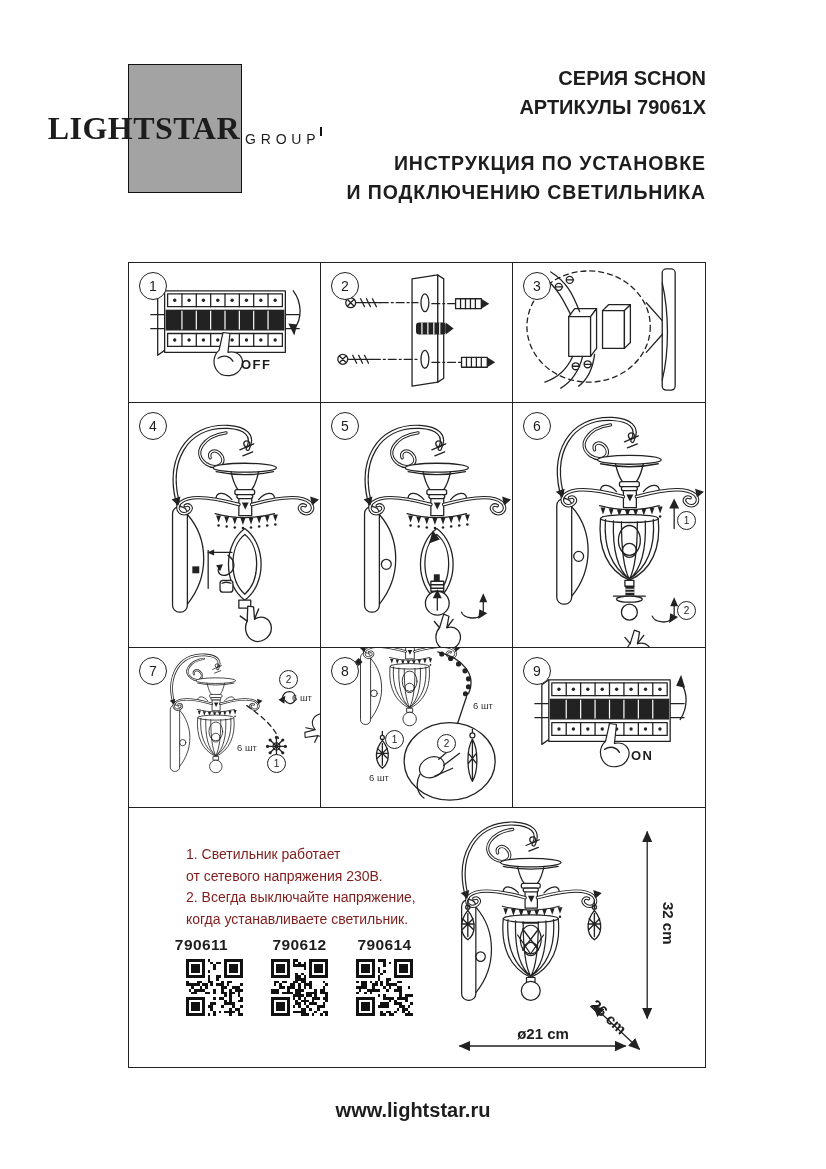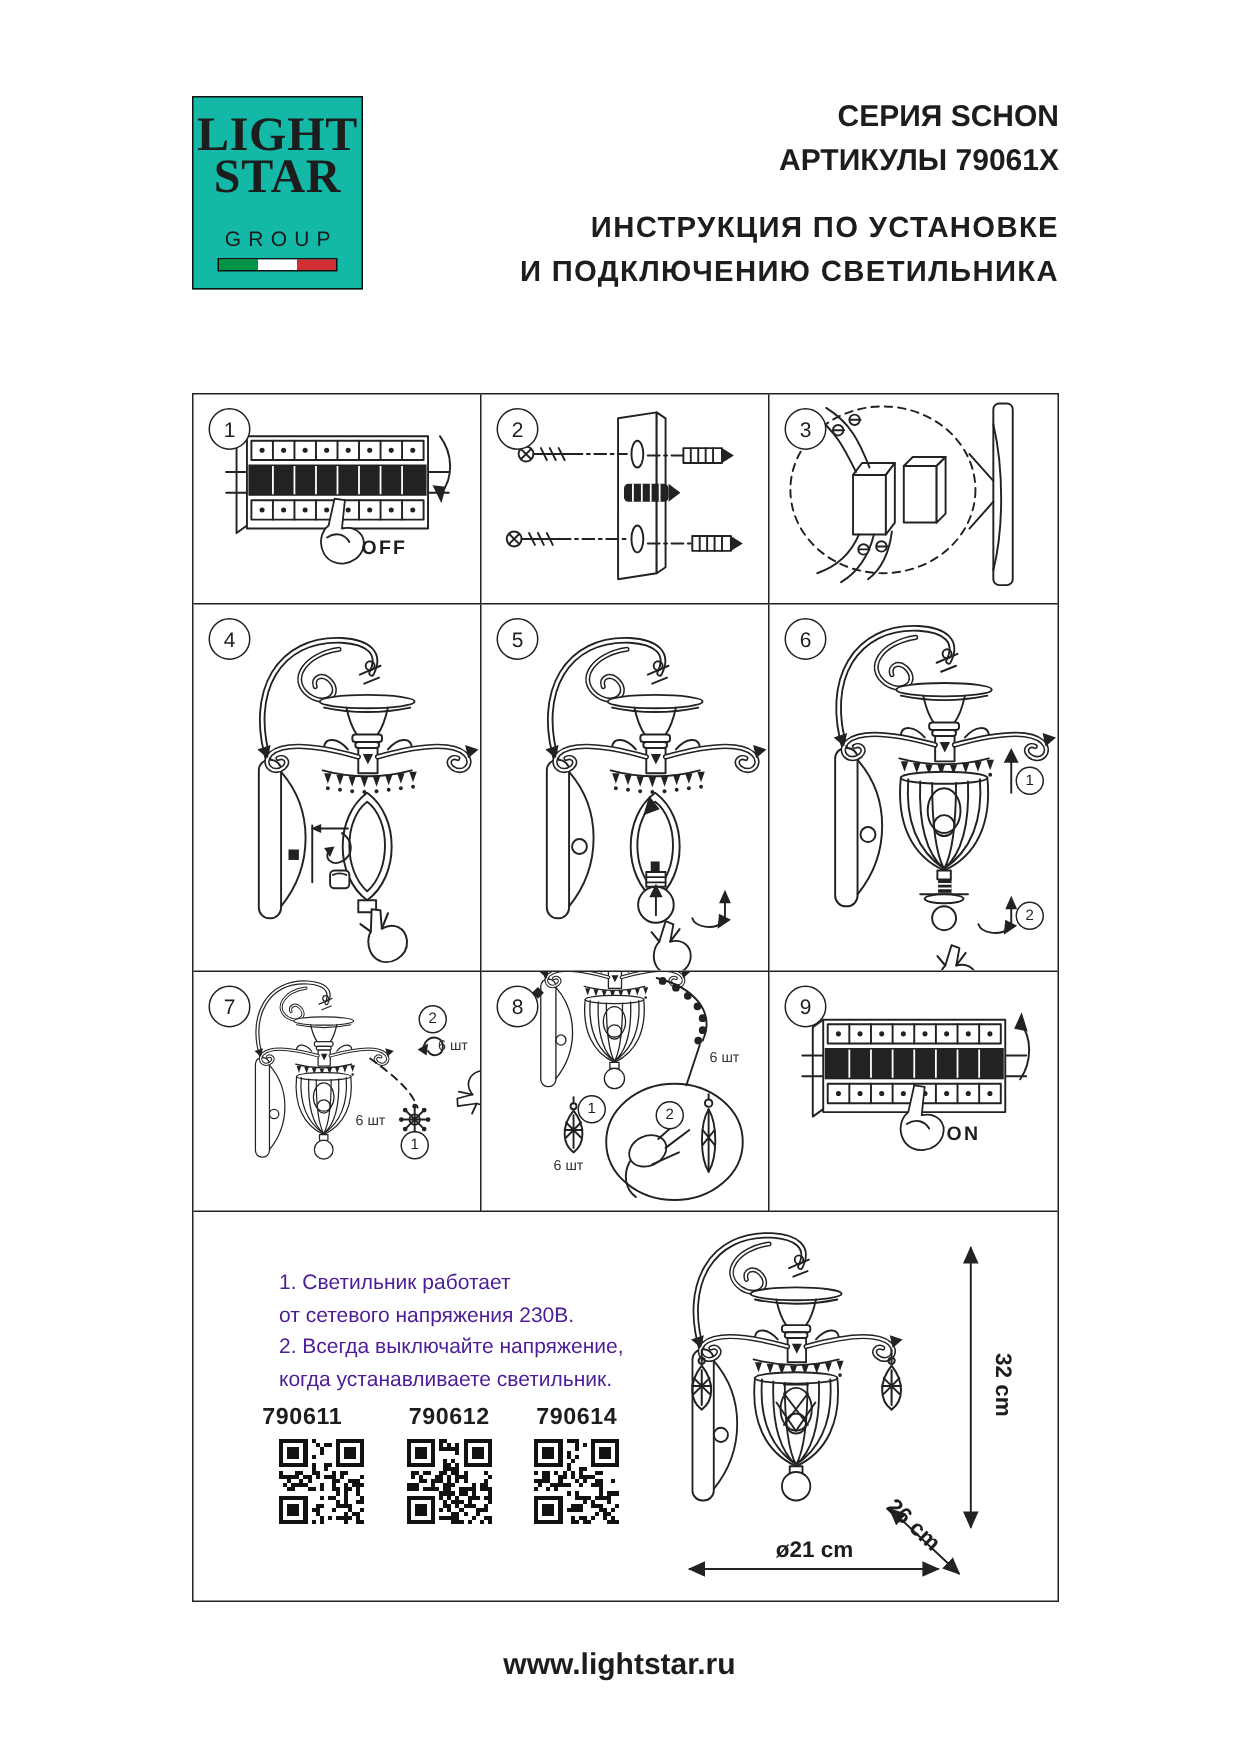--- a/index.html
+++ b/index.html
@@ -1,27 +1,27 @@
 <!DOCTYPE html>
 <html><head>
 <meta charset="utf-8">
 <style>
   html,body{margin:0;padding:0;background:#fff}
   body{width:826px;height:1169px;position:relative;font-family:"Liberation Sans",sans-serif;color:#1d1d1d;overflow:hidden}
   
   .logo{position:absolute;left:128px;top:64px;width:114px;height:129px;border:1.6px solid #111;box-sizing:border-box;
-        display:flex;flex-direction:column;align-items:center;justify-content:center;background:#14b8a6}
+        display:flex;flex-direction:row;align-items:center;justify-content:center;background:#a3a3a3}
   .logo .w{font-family:"Liberation Serif",serif;font-weight:700;font-size:32px;line-height:.86;letter-spacing:.5px}
   .logo .g{font-size:14px;letter-spacing:4.8px;margin-top:20px;font-weight:400;padding-left:5px}
   .flag{width:80px;height:9px;border:1px solid #111;display:flex;margin-top:5px;box-sizing:border-box}
   .flag i{flex:1;display:block}
   .hdr{position:absolute;right:120px;top:64px;text-align:right}
   .hdr .series,.hdr .arts{font-size:20px;font-weight:700;line-height:1.47}
   .hdr .t1,.hdr .t2{font-size:19.5px;font-weight:700;letter-spacing:.9px;line-height:1.5}
-  .hdr .t1{margin-top:15px}
+  .hdr .t1{margin-top:26px}
   
   .grid{position:absolute;left:128px;top:262px;width:578px;display:grid;
         grid-template-columns:1fr 1fr 1fr;grid-template-rows:140px 245px 160px 259px;
         border:1.6px solid #222;box-sizing:border-box;background:#fff}
   .cell{position:relative;border-right:1.4px solid #222;border-bottom:1.4px solid #222;overflow:hidden}
   .cell:nth-child(3n){border-right:none}
   .cell.bottom{grid-column:1/-1;border:none}
   .num{position:absolute;left:10px;top:9px;width:26px;height:26px;border:1.4px solid #222;border-radius:50%;
        display:flex;align-items:center;justify-content:center;font-size:14px;background:#fff;z-index:2}
   .badge{position:absolute;width:17px;height:17px;border:1.1px solid #222;border-radius:50%;
@@ -33,21 +33,21 @@
   .ln{fill:none;stroke:#222;stroke-width:1.3;stroke-linecap:round;stroke-linejoin:round}
   .fl{fill:#222;stroke:none}
   .wfill{fill:#fff;stroke:#222;stroke-width:1.3;stroke-linejoin:round}
   .dbl{stroke:#222;stroke-width:4.4;fill:none;stroke-linecap:round}
   .dblw{stroke:#fff;stroke-width:1.9;fill:none;stroke-linecap:round}
   .dash{stroke-dasharray:5 4}
   .dashdot{stroke-dasharray:8 3 2 3}
   .hd{fill:#fff;stroke:#222;stroke-width:1.2;stroke-linejoin:round}
   .wln{stroke:#fff;stroke-width:1.2;fill:none}
   
-  .notes{position:absolute;left:57px;top:36px;font-size:14px;line-height:21.5px;color:#4c1d95}
+  .notes{position:absolute;left:57px;top:36px;font-size:14px;line-height:21.5px;color:#7f1d1d}
   .notes span{display:block}
   .art{position:absolute;top:128px;width:57px;text-align:center;font-weight:700;font-size:15.5px;letter-spacing:.4px}
   .qr{position:absolute;top:151px;width:57px;height:57px}
   .dim{position:absolute;font-size:15px;font-weight:600;white-space:nowrap;z-index:2}
   .site{position:absolute;left:0;right:0;top:1099px;text-align:center;font-size:20px;font-weight:700}
 </style>
 </head>
 <body>
 
 <svg width="0" height="0" style="position:absolute" aria-hidden="true">

